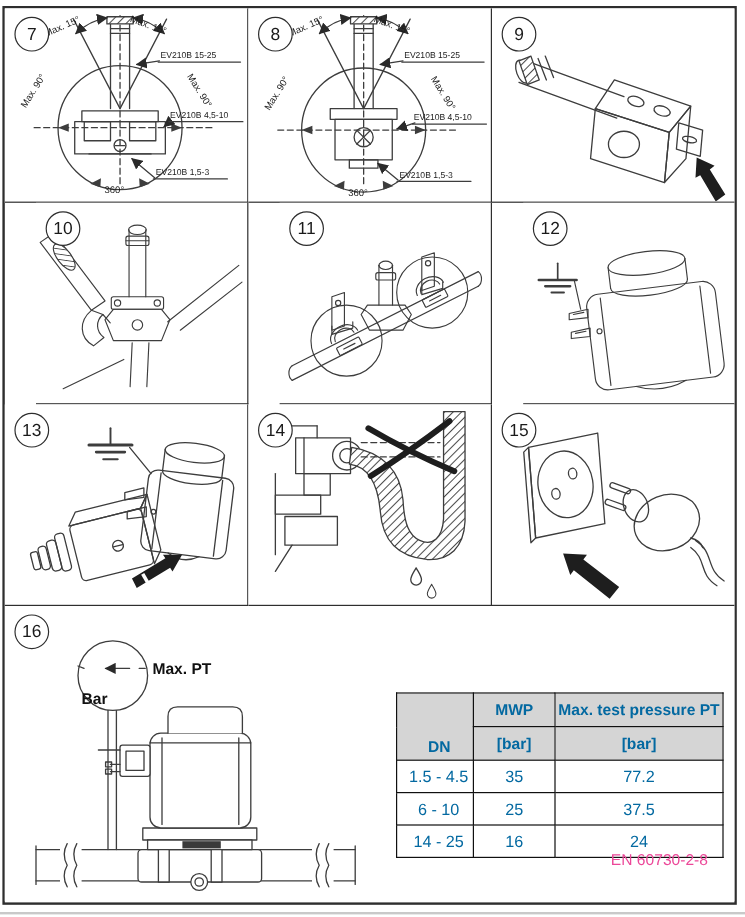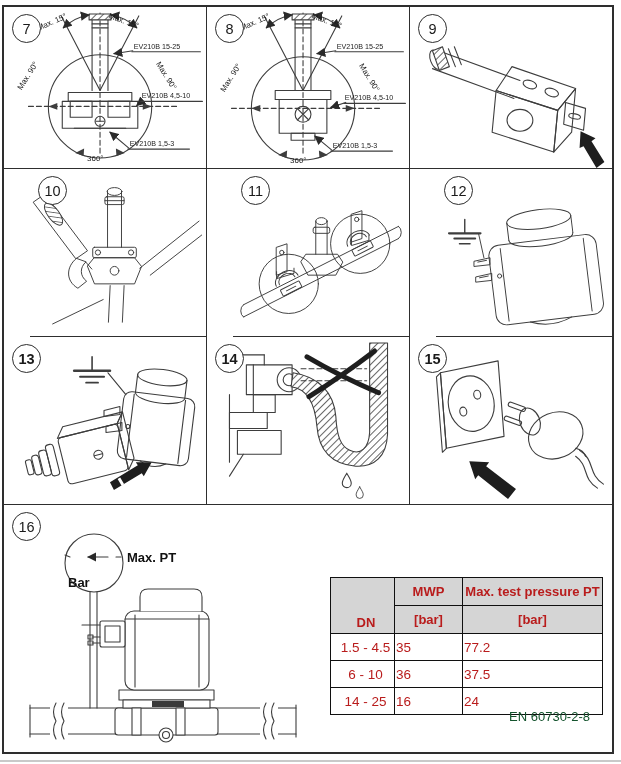--- a/index.html
+++ b/index.html
@@ -3,38 +3,38 @@
 <meta charset="utf-8">
 <style>
   html,body{margin:0;padding:0;}
   body{width:621px;height:764px;background:#ffffff;font-family:"Liberation Sans",sans-serif;position:relative;overflow:hidden;}
   .sheet{position:absolute;left:2px;top:5px;width:612px;height:749px;border:2px solid #2e2e2e;box-sizing:border-box;background:#fff;}
   .grid-row{display:flex;width:100%;}
   .cell{position:relative;flex:1;box-sizing:border-box;border-right:1.2px solid #2e2e2e;border-bottom:1.2px solid #2e2e2e;background:#fff;overflow:hidden;}
   .cell.last{border-right:none;}
   .r1 .cell{height:162px;}
   .r2 .cell{height:168px;margin-left:26px;}
-  .r3 .cell{height:168px;font-weight:bold;}
+  .r3 .cell{height:168px;}
   .p16{position:relative;width:100%;height:246px;background:#fff;box-sizing:border-box;overflow:hidden;}
   .num{position:absolute;top:7px;left:8px;width:27px;height:27px;border:1.5px solid #2e2e2e;border-radius:50%;display:flex;align-items:center;justify-content:center;font-size:14.5px;color:#1a1a1a;background:#fff;z-index:3;}
   svg.fig{position:absolute;left:0;top:0;width:100%;height:100%;}
   .ln{stroke:#3d3d3d;stroke-width:1.1;fill:none;stroke-linecap:round;stroke-linejoin:round;}
   .dash{stroke-dasharray:5 3;}
   .fillA{fill:#3d3d3d;stroke:none;}
   .solid{fill:#1e1e1e;stroke:none;}
   .txt8 text{font-size:8px;fill:#1c1c1c;stroke:none;}
   .txt7 text{font-size:7.2px;fill:#1c1c1c;stroke:none;}
   .txt13 text{font-size:13px;font-weight:600;fill:#111;stroke:none;}
   .spec{position:absolute;left:326px;top:72px;border-collapse:collapse;table-layout:fixed;}
-  .spec th,.spec td{border:1.2px solid #101010;color:#b91c1c;overflow:hidden;white-space:nowrap;}
+  .spec th,.spec td{border:1.2px solid #101010;color:#0369a1;overflow:hidden;white-space:nowrap;}
   .spec th{background:#d5d5d5;font-size:13px;font-weight:bold;height:25px;text-align:center;}
-  .spec td{background:#fff;font-size:13.5px;font-weight:normal;height:24px;}
+  .spec td{background:#fff;font-size:13.5px;font-weight:normal;height:24px;text-align:center;}
   .spec .c-dn{text-align:center;vertical-align:bottom;padding:0 0 3px 7px;}
   .spec td.c1{text-align:center;padding-left:7px;}
-  .en-note{position:absolute;right:22px;top:204px;font-size:13px;color:#14532d;}
+  .en-note{position:absolute;right:22px;top:204px;font-size:13px;color:#ec4899;}
   .bottom-line{position:absolute;left:0;top:760px;width:621px;height:1.5px;background:#c9c9c9;}
 </style>
 </head>
 <body>
 
 <svg width="0" height="0" style="position:absolute" aria-hidden="true">
   <defs>
     <pattern id="hatch" patternUnits="userSpaceOnUse" width="5" height="5" patternTransform="rotate(45)">
       <rect width="5" height="5" fill="#ffffff"></rect>
       <line x1="0" y1="0" x2="0" y2="5" stroke="#4a4a4a" stroke-width="1.7"></line>
@@ -433,21 +433,21 @@
         <th>[bar]</th>
         <th>[bar]</th>
       </tr>
       <tr>
         <td class="c1">1.5 - 4.5</td>
         <td>35</td>
         <td>77.2</td>
       </tr>
       <tr>
         <td class="c1">6 - 10</td>
-        <td>36</td>
+        <td>25</td>
         <td>37.5</td>
       </tr>
       <tr>
         <td class="c1">14 - 25</td>
         <td>16</td>
         <td>24</td>
       </tr>
     </tbody>
       </table>
 

